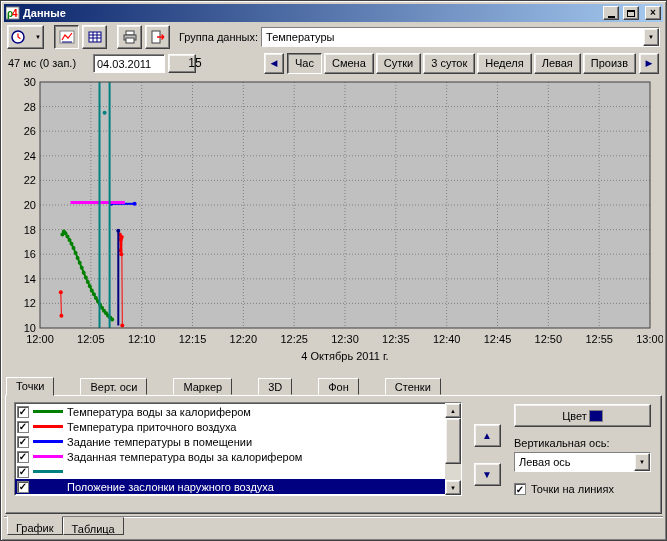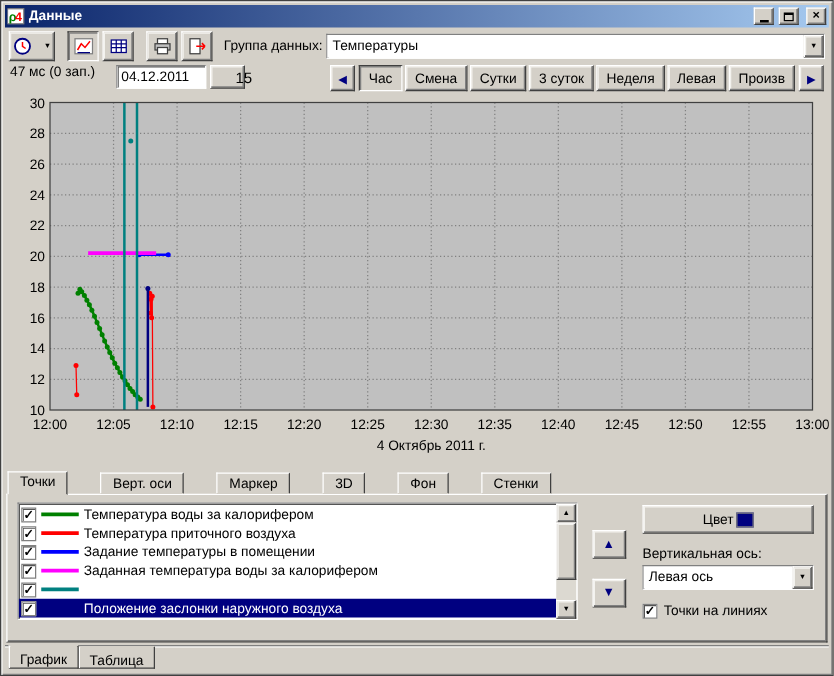--- a/index.html
+++ b/index.html
@@ -31,21 +31,21 @@
   .tbtn{width:25px;height:24px;display:inline-flex;align-items:center;justify-content:center;}
   .tbtn.split{width:37px;justify-content:space-between;padding:0 2px;}
   .drop-part{font-size:6px;color:#000;}
   .tgap{width:4px;}
   .grp-label{margin-left:6px;white-space:nowrap;}
   .combo{flex:1;height:20px;display:flex;align-items:stretch;background:#fff;border:1px solid;
     border-color:#808080 #fff #fff #808080;box-shadow:inset 1px 1px 0 #555;}
   .combo-txt{flex:1;padding:3px 4px;white-space:nowrap;overflow:hidden;background:#fff;}
   .combo-btn{width:16px;display:flex;align-items:center;justify-content:center;font-size:6px;}
   
-  .navrow{flex:0 0 24px;display:flex;gap:3px;padding:0 4px 2px 4px;}
+  .navrow{flex:0 0 24px;display:flex;align-items:center;gap:3px;padding:0 4px 2px 4px;}
   .status-text{width:82px;white-space:nowrap;}
   .datebox{width:72px;height:19px;padding:3px 3px;white-space:nowrap;}
   .calbtn{width:17px;height:19px;display:inline-flex;align-items:center;justify-content:center;
     font-size:12px;padding-left:26px;}
   .flex-sp{flex:1;}
   .navarrow{width:20px;height:21px;display:inline-flex;align-items:center;justify-content:center;
     color:#000080;font-size:9px;}
   .range-group{display:flex;gap:2px;}
   .range-btn{height:21px;padding:0 7px;}
   
@@ -151,21 +151,21 @@
     <span class="combo">
       <span class="combo-txt">Температуры</span>
       <span class="combo-btn raised">
           <span>▼</span>
         </span>
     </span>
   </div>
 
   <div class="navrow">
     <span class="status-text">47 мс (0 зап.)</span>
-    <span class="datebox sunken-field">04.12.2011</span>
+    <span class="datebox sunken-field">04.03.2011</span>
     <span class="calbtn raised">15</span>
     <span class="flex-sp"></span>
     <button class="navarrow raised">
         <span>◀</span>
       </button>
     <span class="range-group">
         <button class="range-btn raised pressed">Час</button>
         <button class="range-btn raised">Смена</button>
         <button class="range-btn raised">Сутки</button>
         <button class="range-btn raised">3 суток</button>

